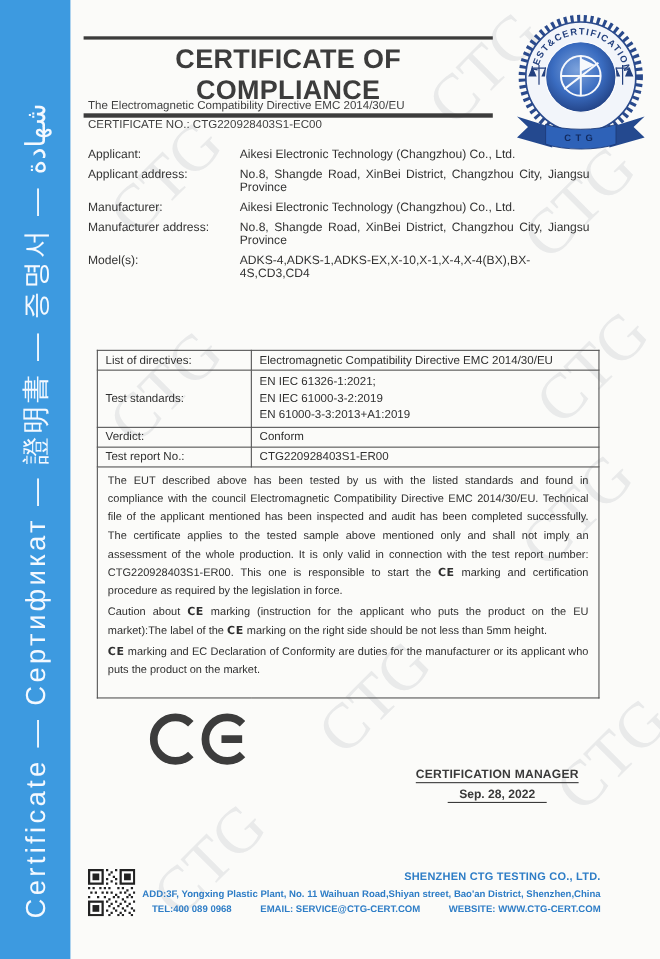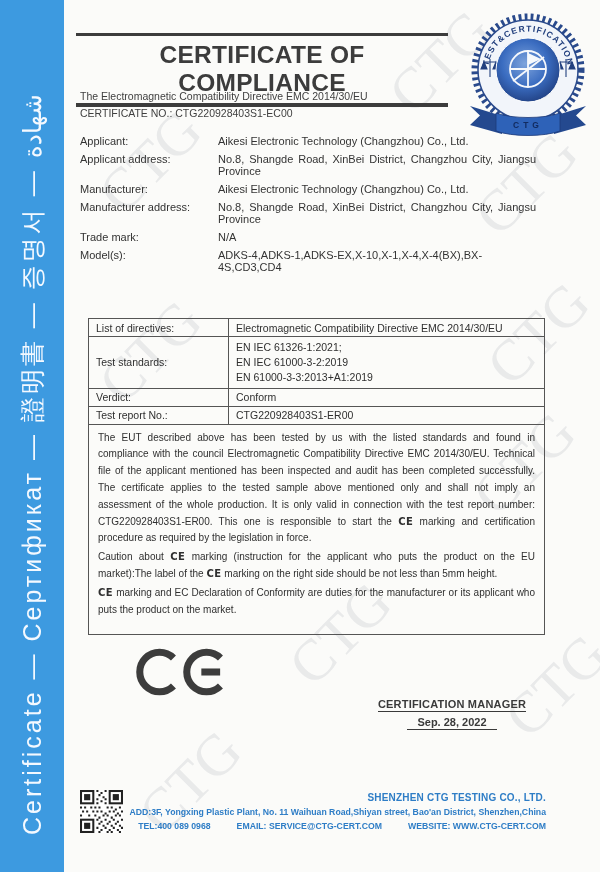--- a/index.html
+++ b/index.html
@@ -158,24 +158,20 @@
     </div>
     <div class="info-row">
       <div class="info-label">Manufacturer:</div>
       <div class="info-value">Aikesi Electronic Technology (Changzhou) Co., Ltd.</div>
     </div>
     <div class="info-row">
       <div class="info-label">Manufacturer address:</div>
       <div class="info-value justify">No.8, Shangde Road, XinBei District, Changzhou City, Jiangsu Province</div>
     </div>
     <div class="info-row">
-      <div class="info-label">Trade mark:</div>
-      <div class="info-value">N/A</div>
-    </div>
-    <div class="info-row">
       <div class="info-label">Model(s):</div>
       <div class="info-value">ADKS-4,ADKS-1,ADKS-EX,X-10,X-1,X-4,X-4(BX),BX-4S,CD3,CD4</div>
     </div>
   </div>
 
   <table class="cert-table">
     <tbody>
         <tr>
       <td class="lbl">List of directives:</td>
       <td>Electromagnetic Compatibility Directive EMC 2014/30/EU</td>

